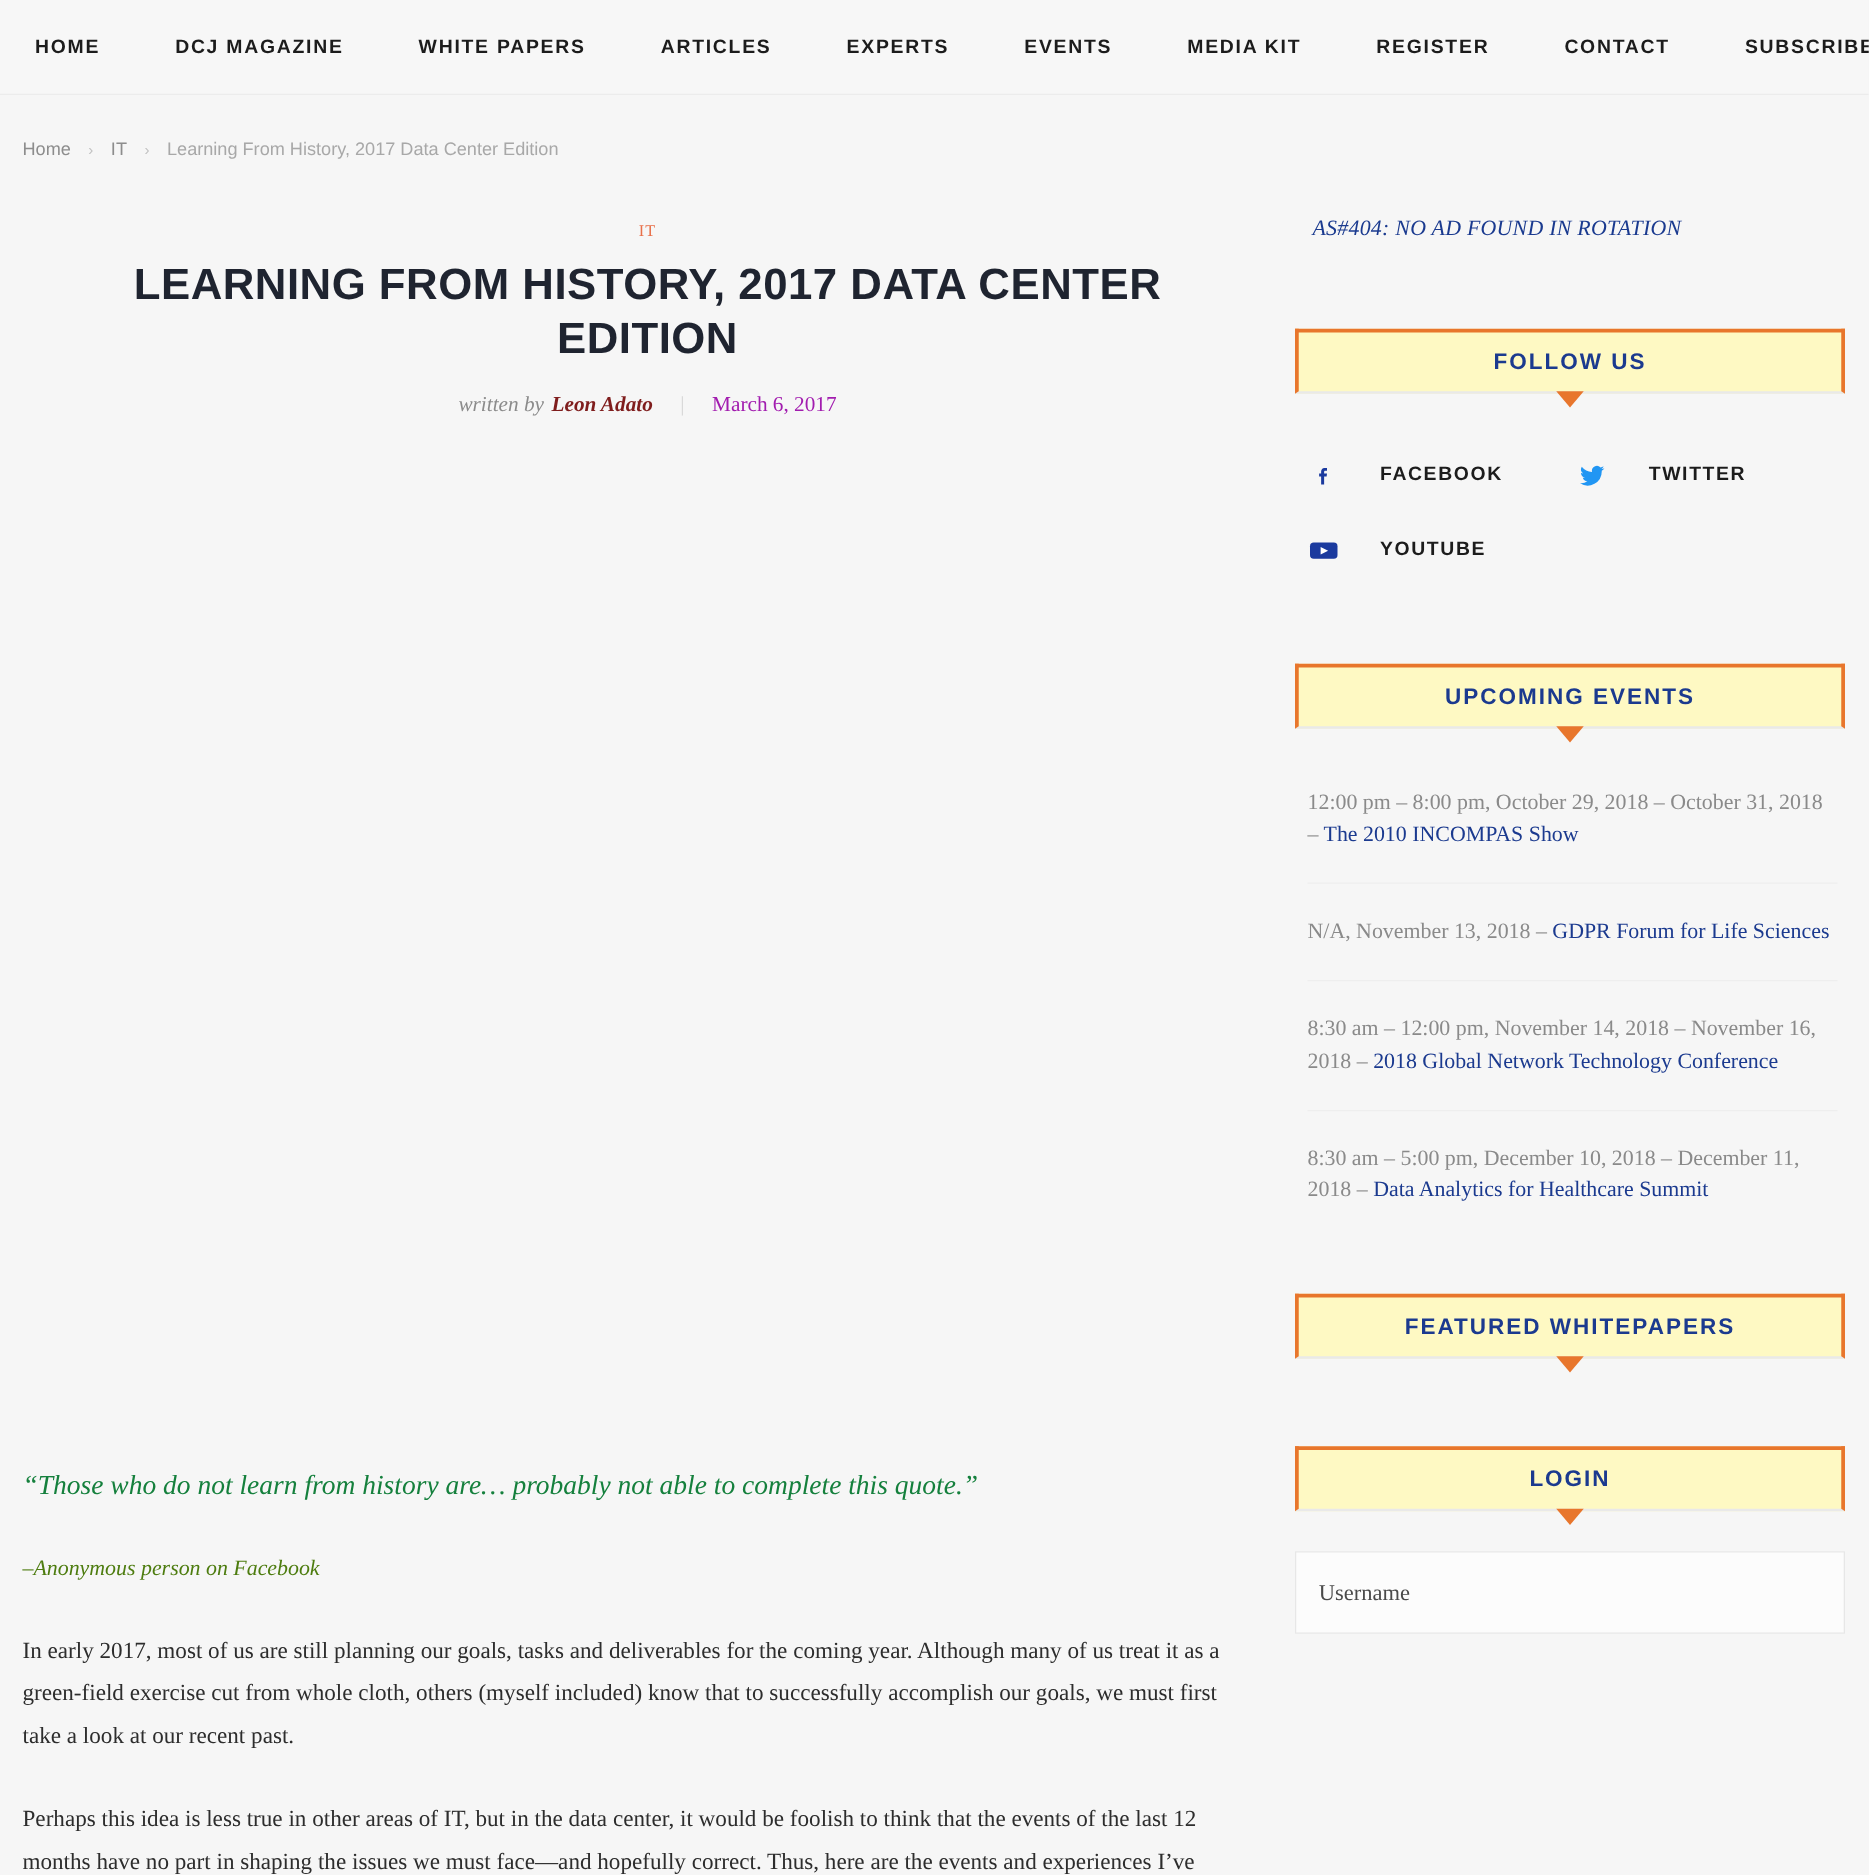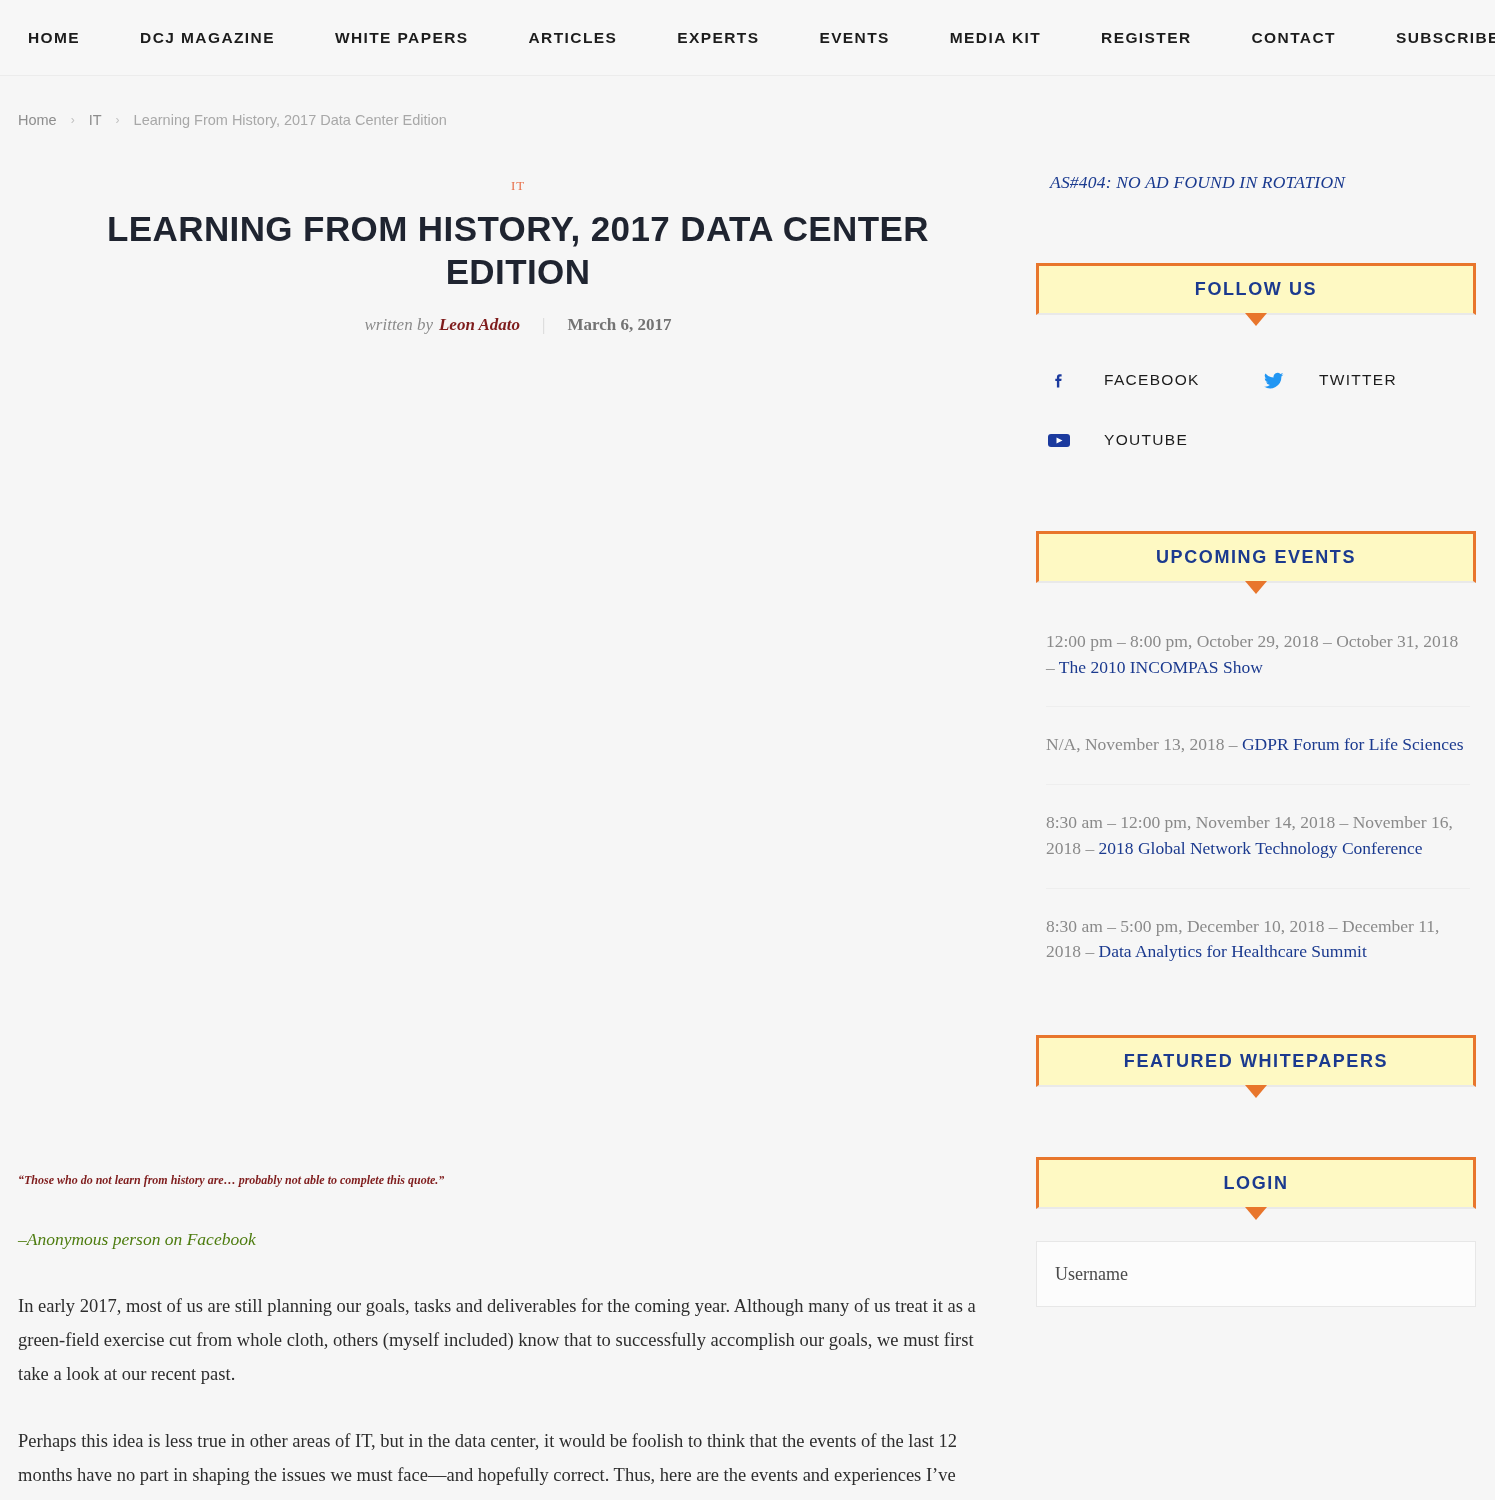--- a/index.html
+++ b/index.html
@@ -98,40 +98,39 @@
     font-weight: 700;
     color: #7f1d1d;
     margin-left: 6px;
     cursor: pointer;
   }
   .byline .divider {
     color: #d6d6d6;
     margin: 0 22px;
     font-style: normal;
   }
-  .byline .date { color: #737373; font-weight: bold; }
+  .byline .date { color: #a21caf; }
 
   
   .hero-gap { height: 836px; }
 
   
   .article-body {
     font-family: "Liberation Serif", serif;
     font-size: 18.5px;
     color: #2d2d2d;
     line-height: 1.85;
     padding-right: 14px;
   }
   .pull-quote {
     font-style: italic;
-    font-size: 12px;
-    color: #7f1d1d;
+    font-size: 22px;
+    color: #15803d;
     margin-bottom: 32px;
     line-height: 1.6;
-    font-weight: bold;
   }
   .quote-attrib {
     font-style: italic;
     font-size: 17.5px;
     color: #4d7c0f;
     margin-bottom: 34px;
   }
   .para { margin-bottom: 32px; }
 
   
@@ -192,21 +191,21 @@
     cursor: pointer;
   }
   .social-icon {
     width: 26px; height: 26px;
     display: flex; align-items: center; justify-content: center;
     flex: none;
   }
   .social-name {
     font-family: "Liberation Sans", sans-serif;
     font-size: 15.5px;
-    font-weight: 400;
+    font-weight: 700;
     letter-spacing: 1.3px;
     color: #1c1c1c;
     text-transform: uppercase;
     margin-left: 32px;
   }
 
   
   .event-list { padding: 14px 6px 0 10px; }
   .event-item {
     font-family: "Liberation Serif", serif;

